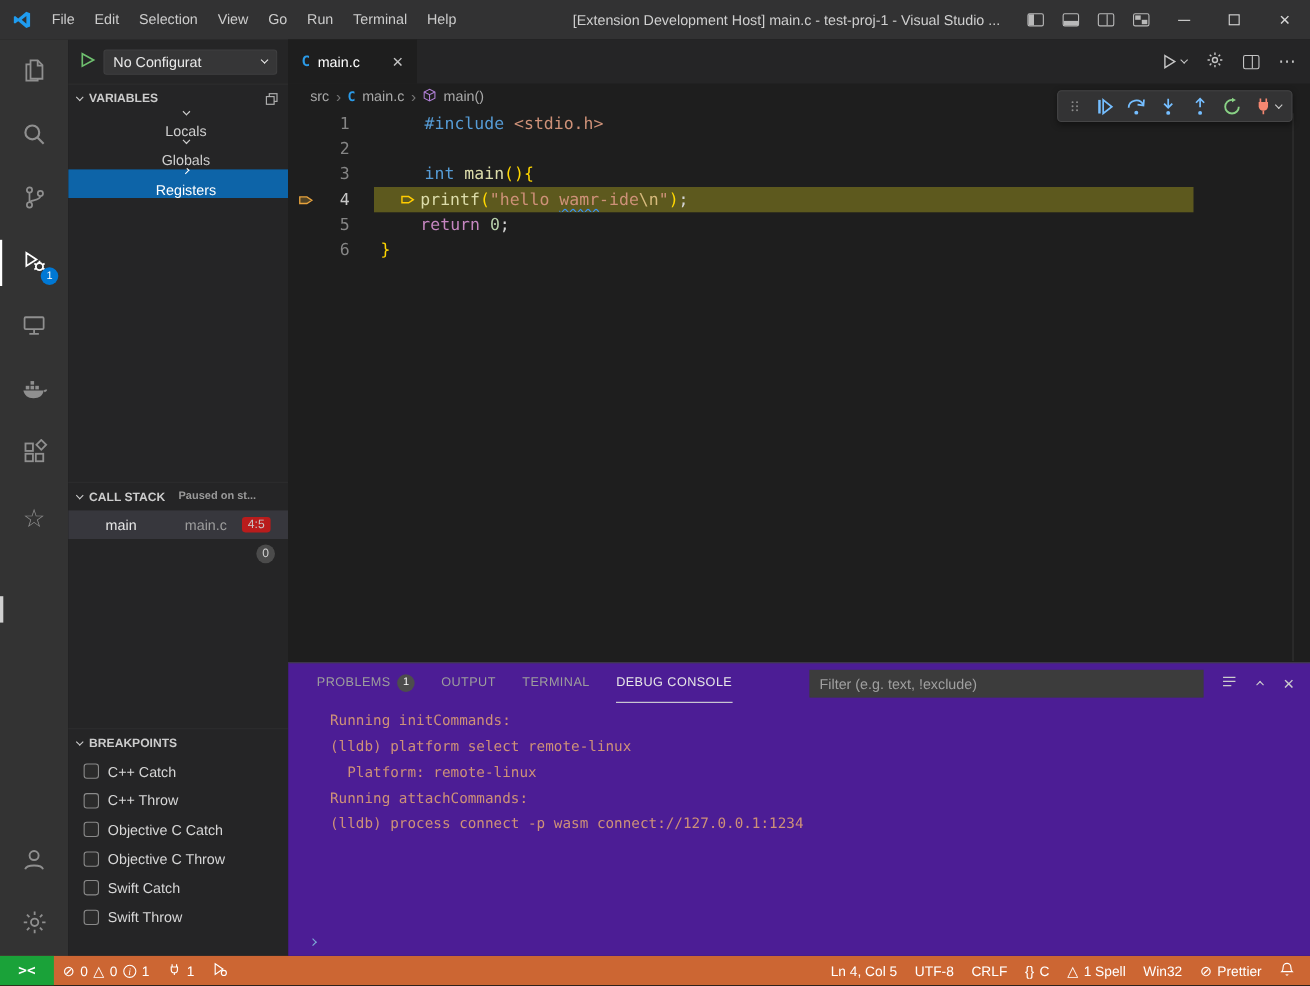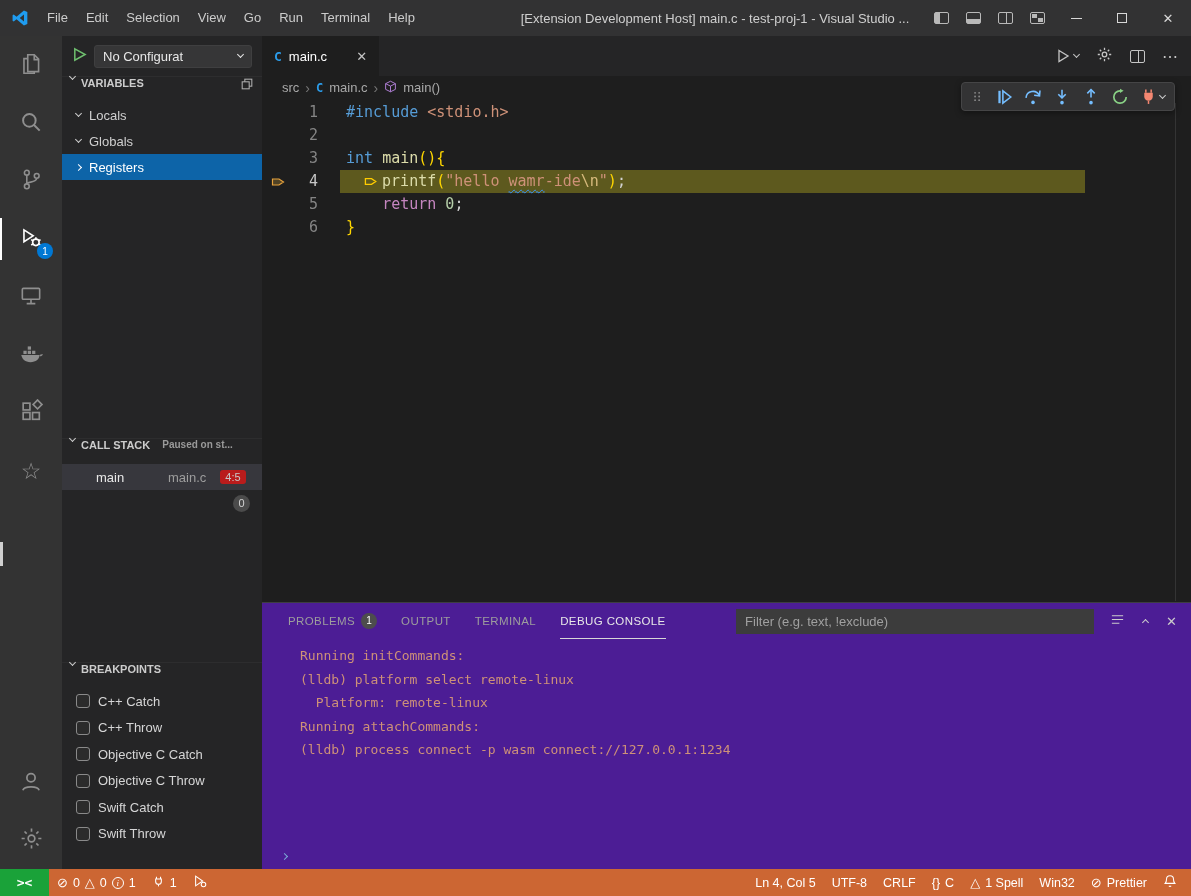--- a/index.html
+++ b/index.html
@@ -45,24 +45,24 @@
   .ab-badge { position:absolute; right:9px; bottom:9px; min-width:16px; height:16px; border-radius:50%;
               background:#0078d4; color:#fff; font-size:10px; display:flex; align-items:center; justify-content:center; }
   .ab-star { font-size:23px; line-height:1; }
   .ab-bottom { margin-top:auto; }
 
   
   .sidebar { width:200px; background:#252526; flex:none; display:flex; flex-direction:column; overflow:hidden; }
   .sb-toolbar { height:40px; display:flex; align-items:center; padding:0 10px; gap:7px; }
   .config-dd { display:flex; align-items:center; gap:40px; background:#363637; border:1px solid #3f3f40;
                border-radius:3px; padding:3px 8px; color:#e8e8e8; flex:1; justify-content:space-between; }
-  .sb-header { height:26px; display:flex; align-items:flex-start; gap:6px; padding:0 8px;
+  .sb-header { height:26px; display:flex; align-items:center; gap:6px; padding:0 8px;
                font-size:11px; font-weight:bold; color:#cccccc; border-top:1px solid #2d2d2e; }
   .sb-header .hdr-status { font-size:10px; color:#9a9a9a; margin-left:6px; }
-  .sb-row { height:26px; display:flex; align-items:center; gap:8px; padding-left:14px; color:#cfcfcf; }
+  .sb-row { height:26px; display:flex; align-items:center; gap:8px; padding-left:14px; color:#cfcfcf;flex-direction:column; }
   .sb-row.selected { background:#0d64a8; color:#ffffff; }
   .sb-filler-vars { height:92px; }
   .sb-filler-watch { height:166px; }
   .sb-filler-stack { height:146px; }
   .collapse-icon { margin-left:auto; display:flex; }
   .frame-row { height:26px; background:#37373d; display:flex; align-items:center; padding:0 10px 0 34px; }
   .frame-name { color:#e8e8e8; width:72px; }
   .frame-file { color:#9d9d9d; }
   .pos-badge { margin-left:14px; background:#b91c1c; color:#c8c8c8; font-size:11px;
                padding:1px 5px; border-radius:3px; }
@@ -88,21 +88,21 @@
   .crumb-sep { color:#767676; font-size:14px; line-height:1; }
 
   .editor-body { flex:1; padding-top:2px; position:relative; font-family:"DejaVu Sans Mono",monospace; font-size:15px; }
   .editor-right-line { position:absolute; right:15px; top:4px; height:498px; width:1px; background:#343434; }
   .code-line { display:flex; height:23px; line-height:23px; position:relative; }
   .code-line .glyph { width:34px; flex:none; display:flex; align-items:center; justify-content:center; }
   .code-line .lnum { width:22px; flex:none; text-align:right; color:#858585; }
   .code-line .ltext { padding-left:28px; white-space:pre; color:#d4d4d4; position:relative; z-index:1; display:flex; align-items:center; }
   .code-line.current::after { content:""; position:absolute; left:78px; width:745px; top:0; bottom:0; background:#5d591e; }
   .code-line.current .lnum { color:#c6c6c6; }
-  .tk-kw   { color:#569cd6; }
+  .tk-kw   { color:#569cd6;margin-left:40px; }
   .tk-ctrl { color:#c586c0; }
   .tk-fn   { color:#dcdcaa; }
   .tk-str  { color:#ce9178; }
   .tk-esc  { color:#d7ba7d; }
   .tk-num  { color:#b5cea8; }
   .tk-br   { color:#ffd700; }
   .tk-spell{ color:#ce9178; text-decoration:underline; text-decoration-style:wavy;
              text-decoration-color:#3794ff; text-decoration-thickness:1px; text-underline-offset:3px; }
   .inline-arrow { display:inline-flex; width:16px; margin-right:2px; }
 

